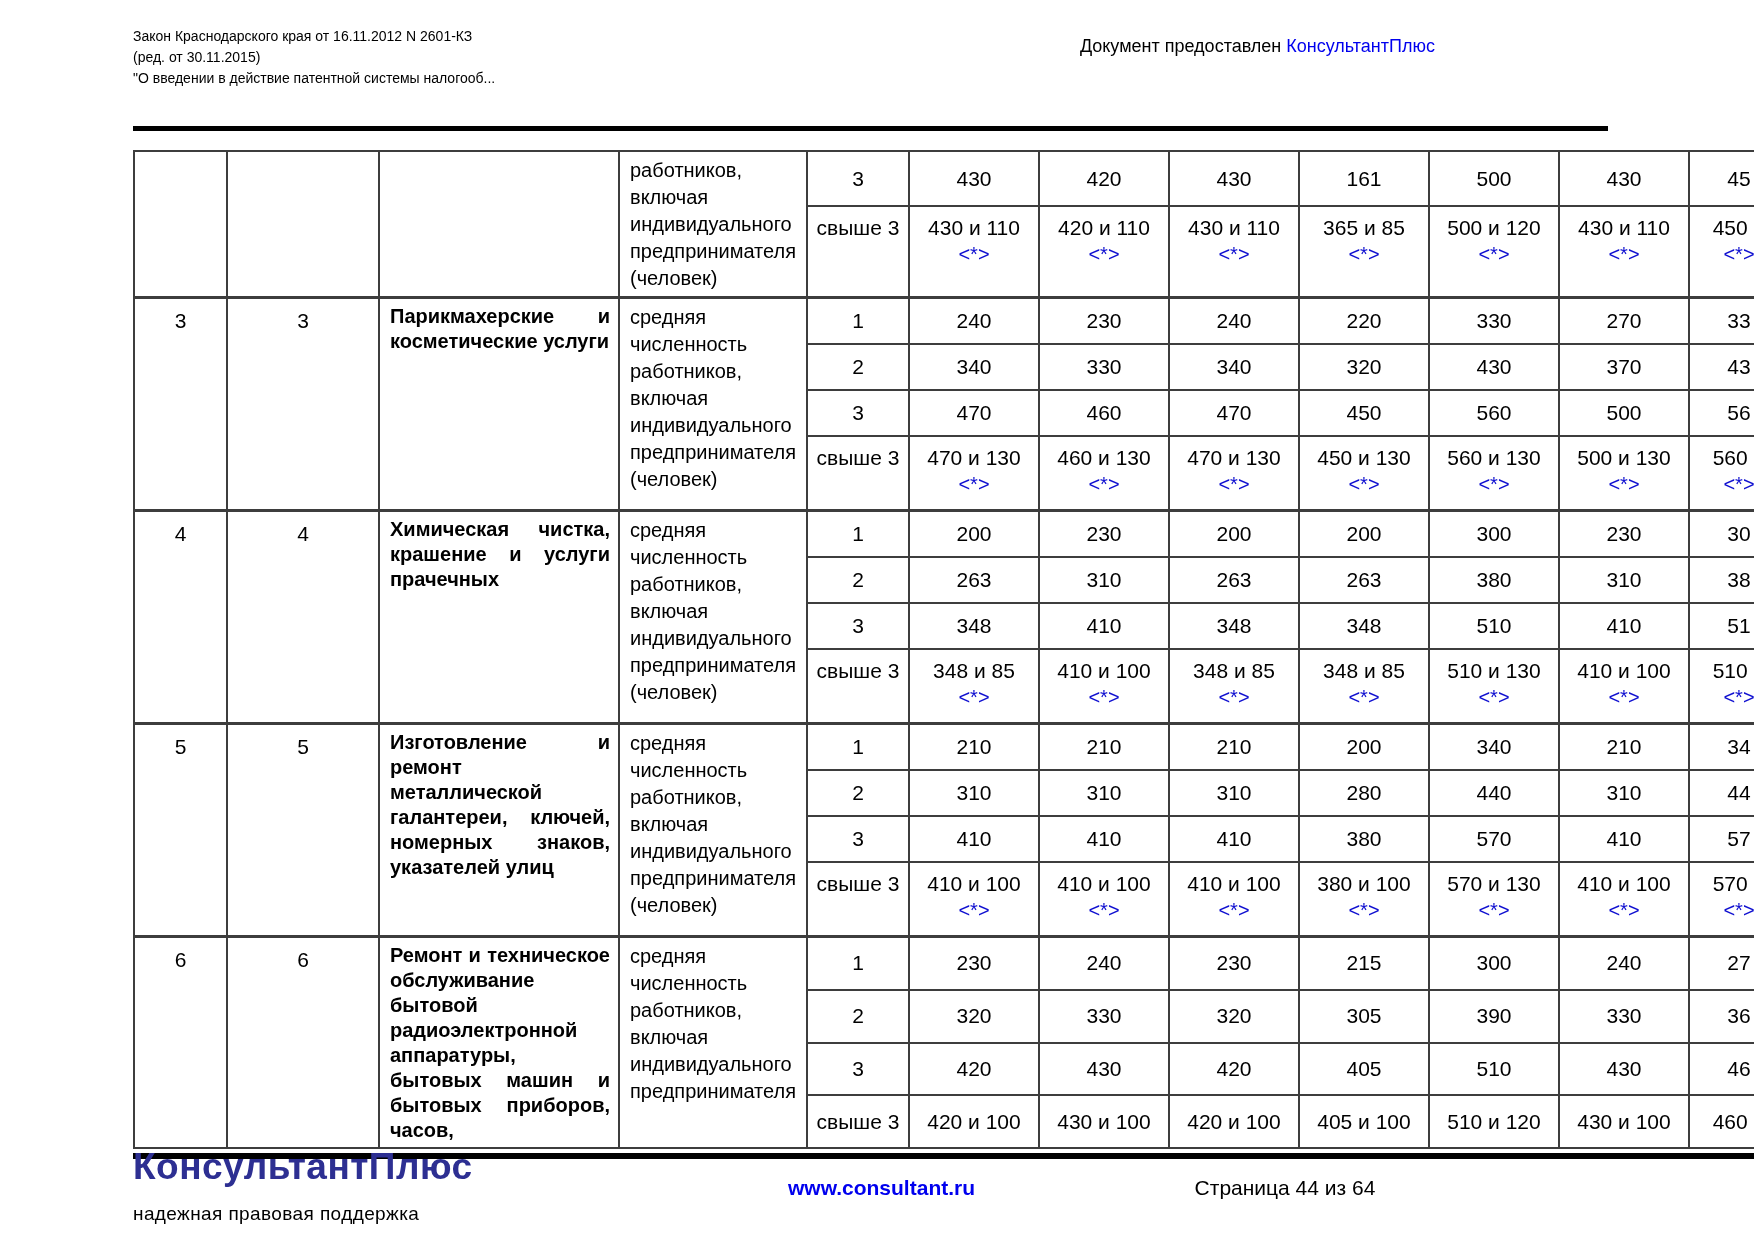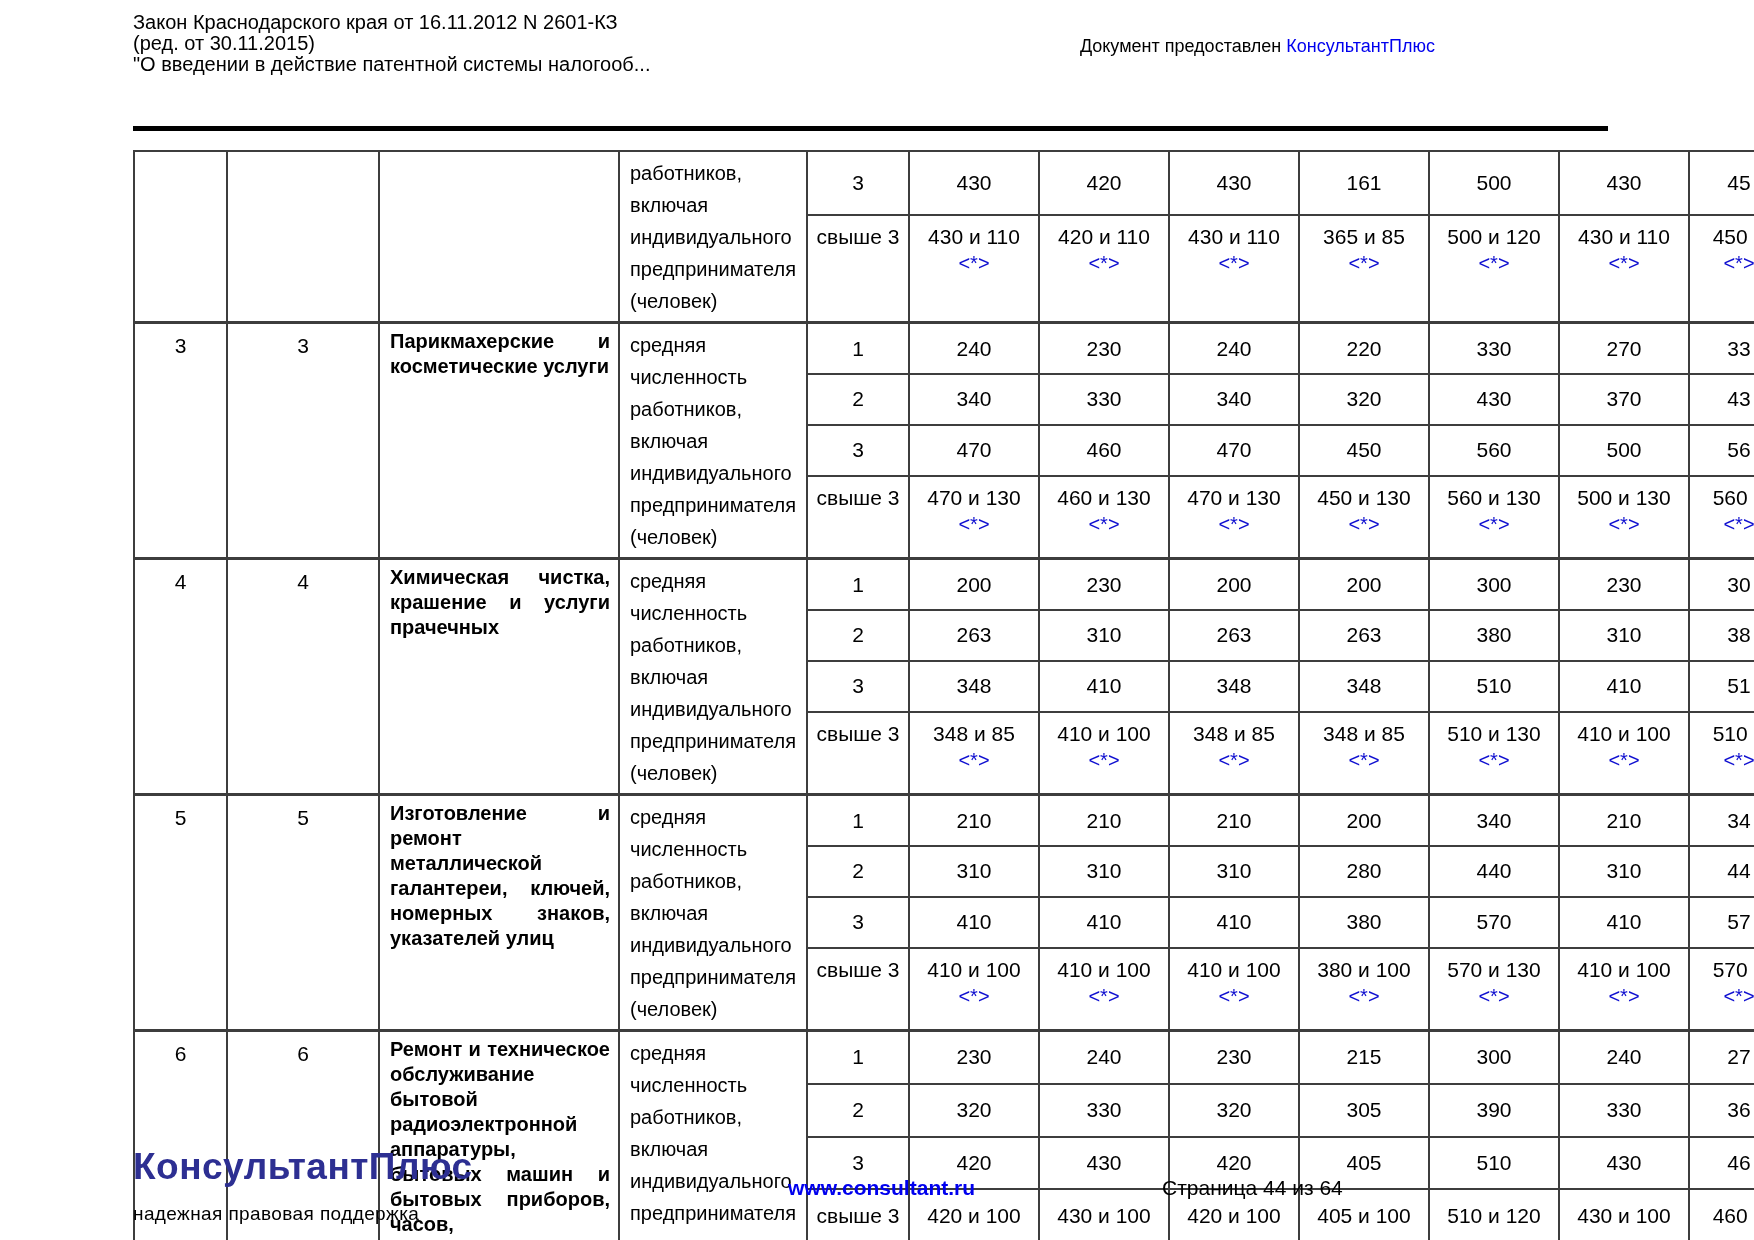--- a/index.html
+++ b/index.html
@@ -6,22 +6,22 @@
   body{
     width:1754px;height:1240px;
     background:#fff;
     position:relative;
     overflow:hidden;
     font-family:"Liberation Sans", sans-serif;
     color:#000;
   }
   
   .hdr-left{
-    position:absolute;left:133px;top:12px;
-    font-size:20px;line-height:21px;
+    position:absolute;left:133px;top:26px;
+    font-size:14px;line-height:21px;
   }
   .hdr-right{
     position:absolute;left:1000px;top:36px;width:435px;
     font-size:18px;line-height:21px;text-align:right;
   }
   .hdr-right .link{
     color:var(--link-blue,#0000ee);
     text-decoration:none;cursor:pointer;margin-left:5px;
   }
   
@@ -40,21 +40,21 @@
     overflow:hidden;
   }
   tr.group-start td{border-top-width:3px;}
   .c-num1,.c-num2{text-align:center;vertical-align:top;padding-top:10px;}
   .c-activity{
     text-align:justify;vertical-align:top;
     padding:5px 8px 4px 10px;font-size:20px;line-height:25px;font-weight:bold;
   }
   .c-indicator{
     text-align:left;vertical-align:top;
-    padding:5px 8px 4px 10px;font-size:20px;line-height:32px;
+    padding:5px 8px 4px 10px;font-size:20px;line-height:27px;
   }
   .c-label,.c-val{text-align:center;}
   tr.sub-plain .c-label,tr.sub-plain .c-val{height:42px;vertical-align:middle;}
   tr.sub-foot .c-label,tr.sub-foot .c-val{height:62px;vertical-align:top;padding-top:9px;}
   tr.cont-row.sub-foot .c-label,tr.cont-row.sub-foot .c-val{height:64px;}
   .marker{
     color:var(--footnote-blue,#0f0fd0);
     font-size:20px;margin-top:3px;cursor:pointer;
   }
   .bottom-rule{margin-top:4px;}
@@ -65,22 +65,22 @@
     font-size:37px;font-weight:bold;letter-spacing:0.5px;
     color:var(--logo-blue,#2d2f92);
   }
   .tagline{font-size:19px;margin-top:15px;letter-spacing:0.4px;}
   .site{
     position:absolute;left:144px;top:1176px;width:1475px;
     text-align:center;font-size:21px;font-weight:bold;
     color:var(--link-blue,#0000ee);text-decoration:none;cursor:pointer;
   }
   .pagenum{
-    position:absolute;left:1162px;top:1176px;width:300px;
-    text-align:left;font-size:21px;
+    position:absolute;left:1135px;top:1176px;width:300px;
+    text-align:center;font-size:21px;
   }
 </style>
 </head>
 <body>
 
 <div class="hdr-left">
   <div>Закон Краснодарского края от 16.11.2012 N 2601-КЗ</div>
   <div>(ред. от 30.11.2015)</div>
   <div>"О введении в действие патентной системы налогооб...</div>
 </div>

